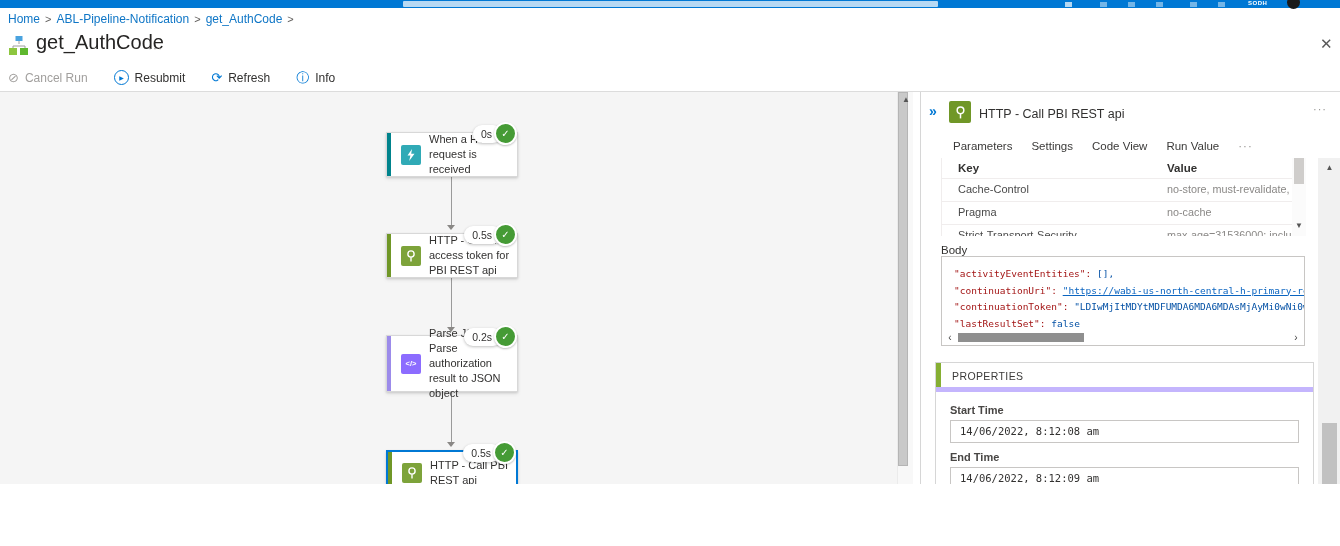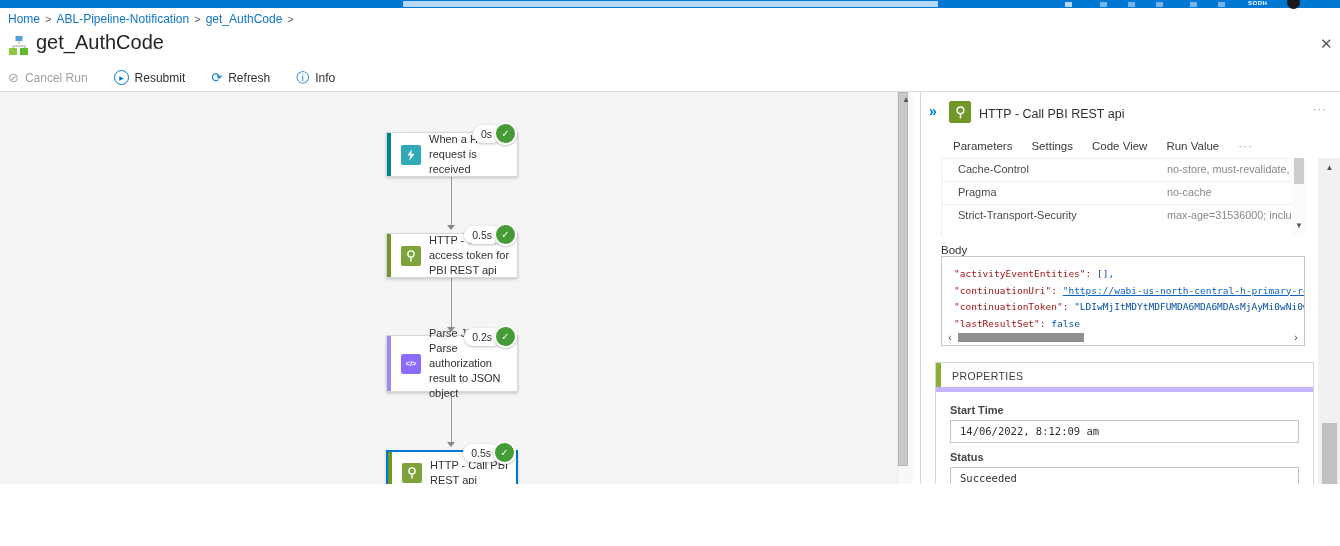--- a/index.html
+++ b/index.html
@@ -248,20 +248,24 @@
 
     <div class="abs tabs">
       <span class="tab">Parameters</span>
       <span class="tab">Settings</span>
       <span class="tab">Code View</span>
       <span class="tab">Run Value</span>
       <span class="tab tabs-more">···</span>
     </div>
 
     <div class="abs kv">
+      <div class="kv-head">
+        <span class="kv-k">Key</span>
+        <span class="kv-v">Value</span>
+      </div>
       <div class="kv-row">
         <span class="kv-k">Cache-Control</span>
         <span class="kv-v">no-store, must-revalidate, no-c...</span>
       </div>
       <div class="kv-row">
         <span class="kv-k">Pragma</span>
         <span class="kv-v">no-cache</span>
       </div>
       <div class="kv-row">
         <span class="kv-k">Strict-Transport-Security</span>
@@ -290,20 +294,22 @@
       </div>
     </div>
 
     <div class="abs props">
       <div class="props-head">
         <div class="props-accent"></div>
         <div class="props-title">PROPERTIES</div>
       </div>
       <div class="props-body">
         <div class="f-label">Start Time</div>
+        <div class="f-input">14/06/2022, 8:12:08 am</div>
+        <div class="f-label">End Time</div>
         <div class="f-input">14/06/2022, 8:12:09 am</div>
         <div class="f-label">Status</div>
         <div class="f-input">Succeeded</div>
         <div class="f-label">Client Tracking ID</div>
 
       </div>
     </div>
 
     <div class="abs p-scroll">
       <div class="s-arrow p-up">▲</div>

